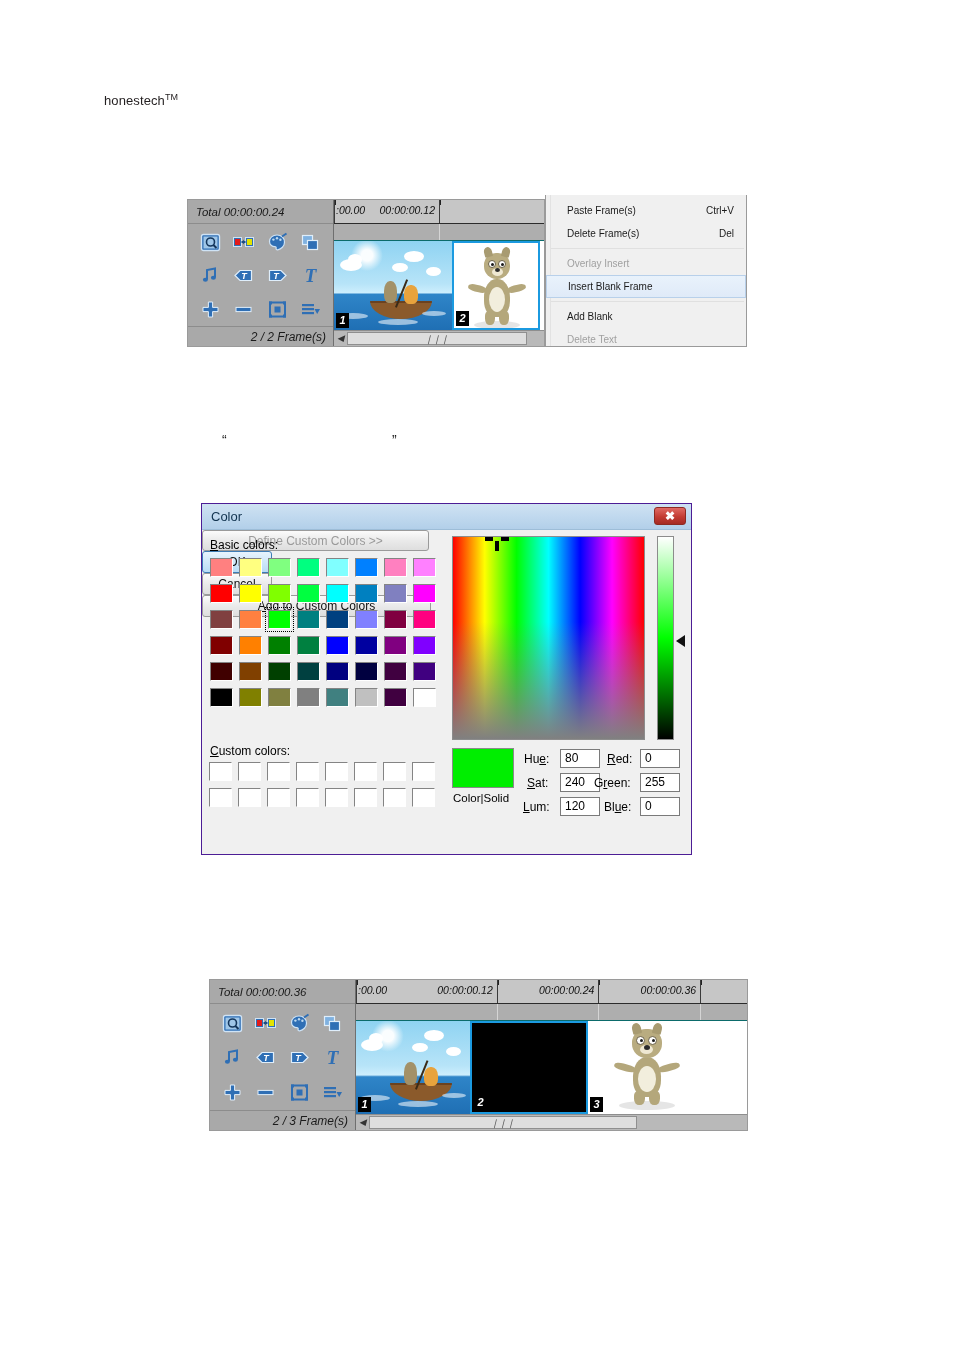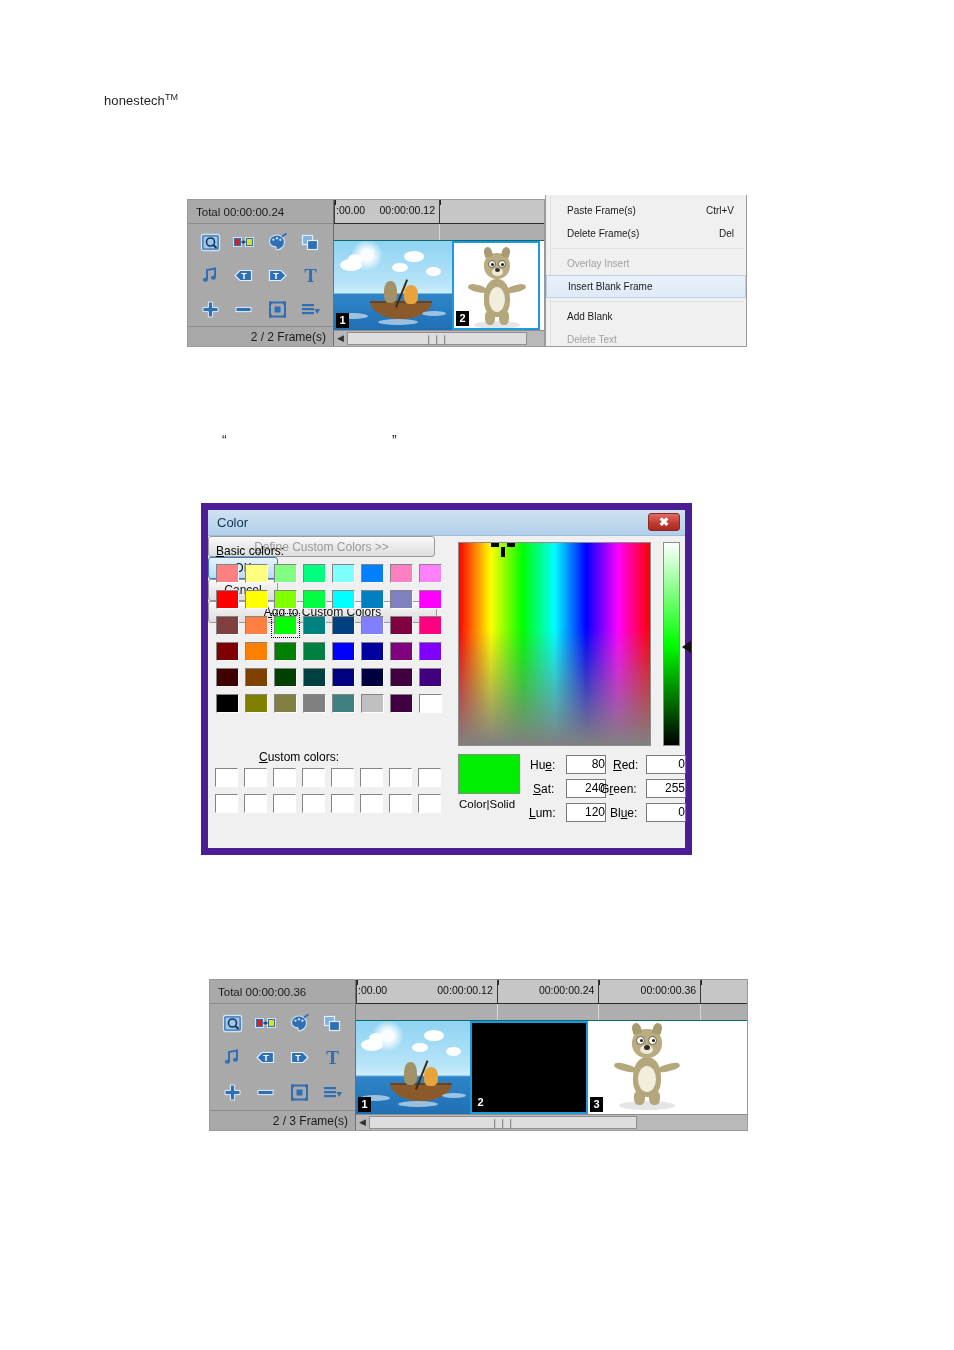--- a/index.html
+++ b/index.html
@@ -20,20 +20,21 @@
   }
   .brand .tm { font-size:9px; vertical-align:super; }
 
   
   .tl {
     position:absolute;
     border:1px solid #9a9a9a;
     background:#701a75;
     display:flex;
     font-size:11px;
+    font-style:italic;
   }
   .tl-left {
     width:146px; flex:0 0 146px;
     background:#a9a9a9;
     display:flex; flex-direction:column;
     border-right:1px solid #6f6f6f;
   }
   .tl-total {
     height:24px; line-height:24px;
     padding-left:8px;
@@ -167,25 +168,24 @@
     height:23px; line-height:21px;
   }
   .msep { height:1px; background:#e0e0e0; margin:3px 2px 3px 2px; }
 
   
   .quoteline { position:absolute; font-size:14px; color:#1a1a1a; }
 
   
   .cdlg {
     position:absolute;
-    border:7px solid #4c1d95;
+    border:1px solid #4c1d95;
     background:#f0f0f0;
     font-size:12px; color:#000;
     box-shadow:0 0 0 1px rgba(255,255,255,.6) inset;
-    text-align:right;
   }
   .cdlg-tb {
     height:26px;
     background:linear-gradient(#cfe2f2,#bfd8ee 55%,#b2cfe9);
     border-bottom:1px solid #9dbdd8;
     display:flex; align-items:center; padding-left:9px;
     position:relative;
   }
   .cdlg-title { font-size:13px; color:#11334f; }
   .cdlg-close {
@@ -610,21 +610,21 @@
           <div class="sw" style="background: rgb(192, 192, 192);"></div>
         </div>
         <div class="swwrap">
           <div class="sw" style="background: rgb(64, 0, 64);"></div>
         </div>
         <div class="swwrap">
           <div class="sw" style="background: rgb(255, 255, 255);"></div>
         </div>
       </div>
 
-    <div class="lbl" style="left:8px; top:214px;margin-left:43px;">
+    <div class="lbl" style="left:8px; top:214px;">
       <u>C</u><span>ustom colors:</span>
     </div>
 
     <div class="swatchgrid" id="custom-grid" style="left:7px; top:232px; grid-template-columns:repeat(8,25px); grid-auto-rows:21px; gap:5px 4px;">
         <div class="swwrap">
           <div class="cust"></div>
         </div>
         <div class="swwrap">
           <div class="cust"></div>
         </div>

